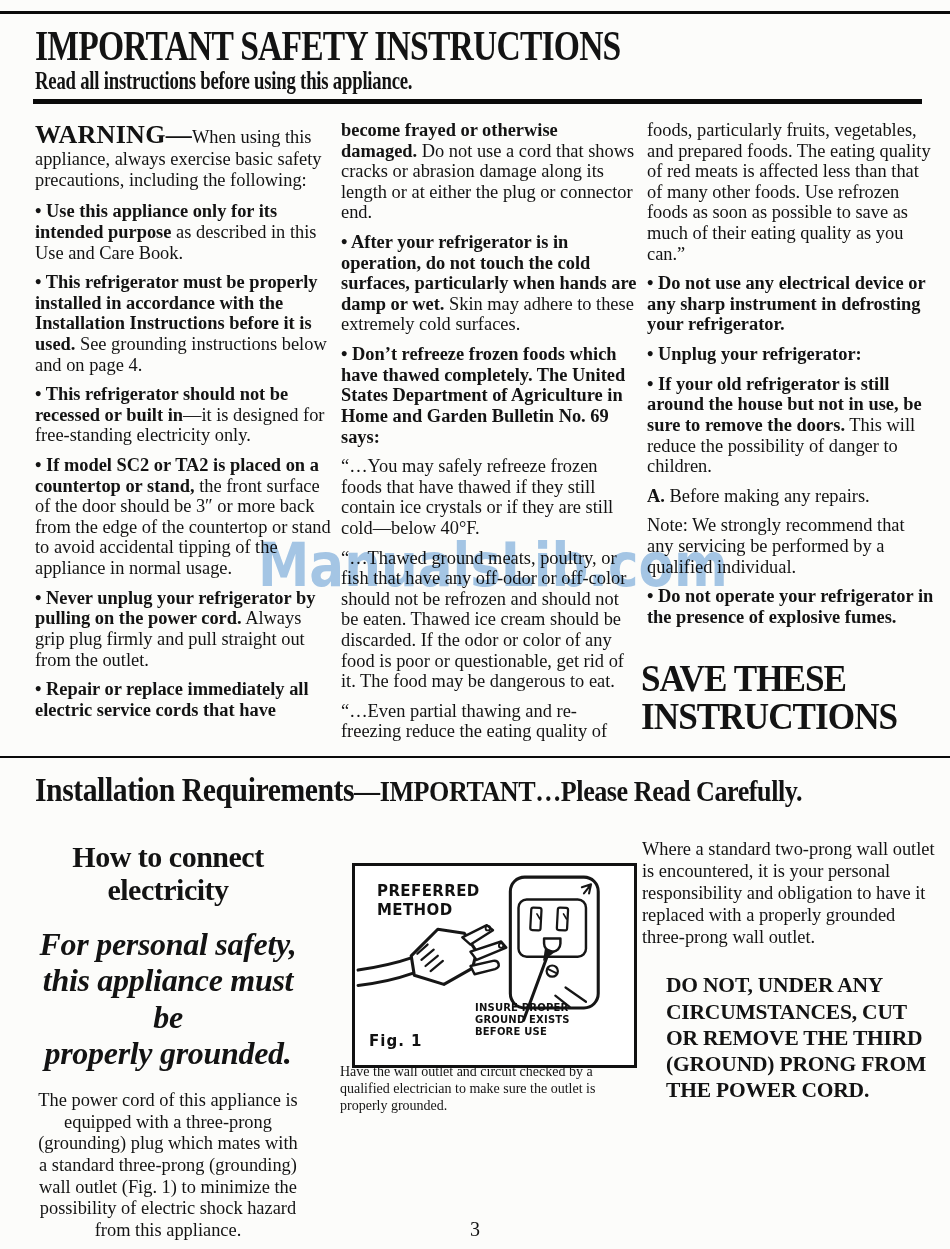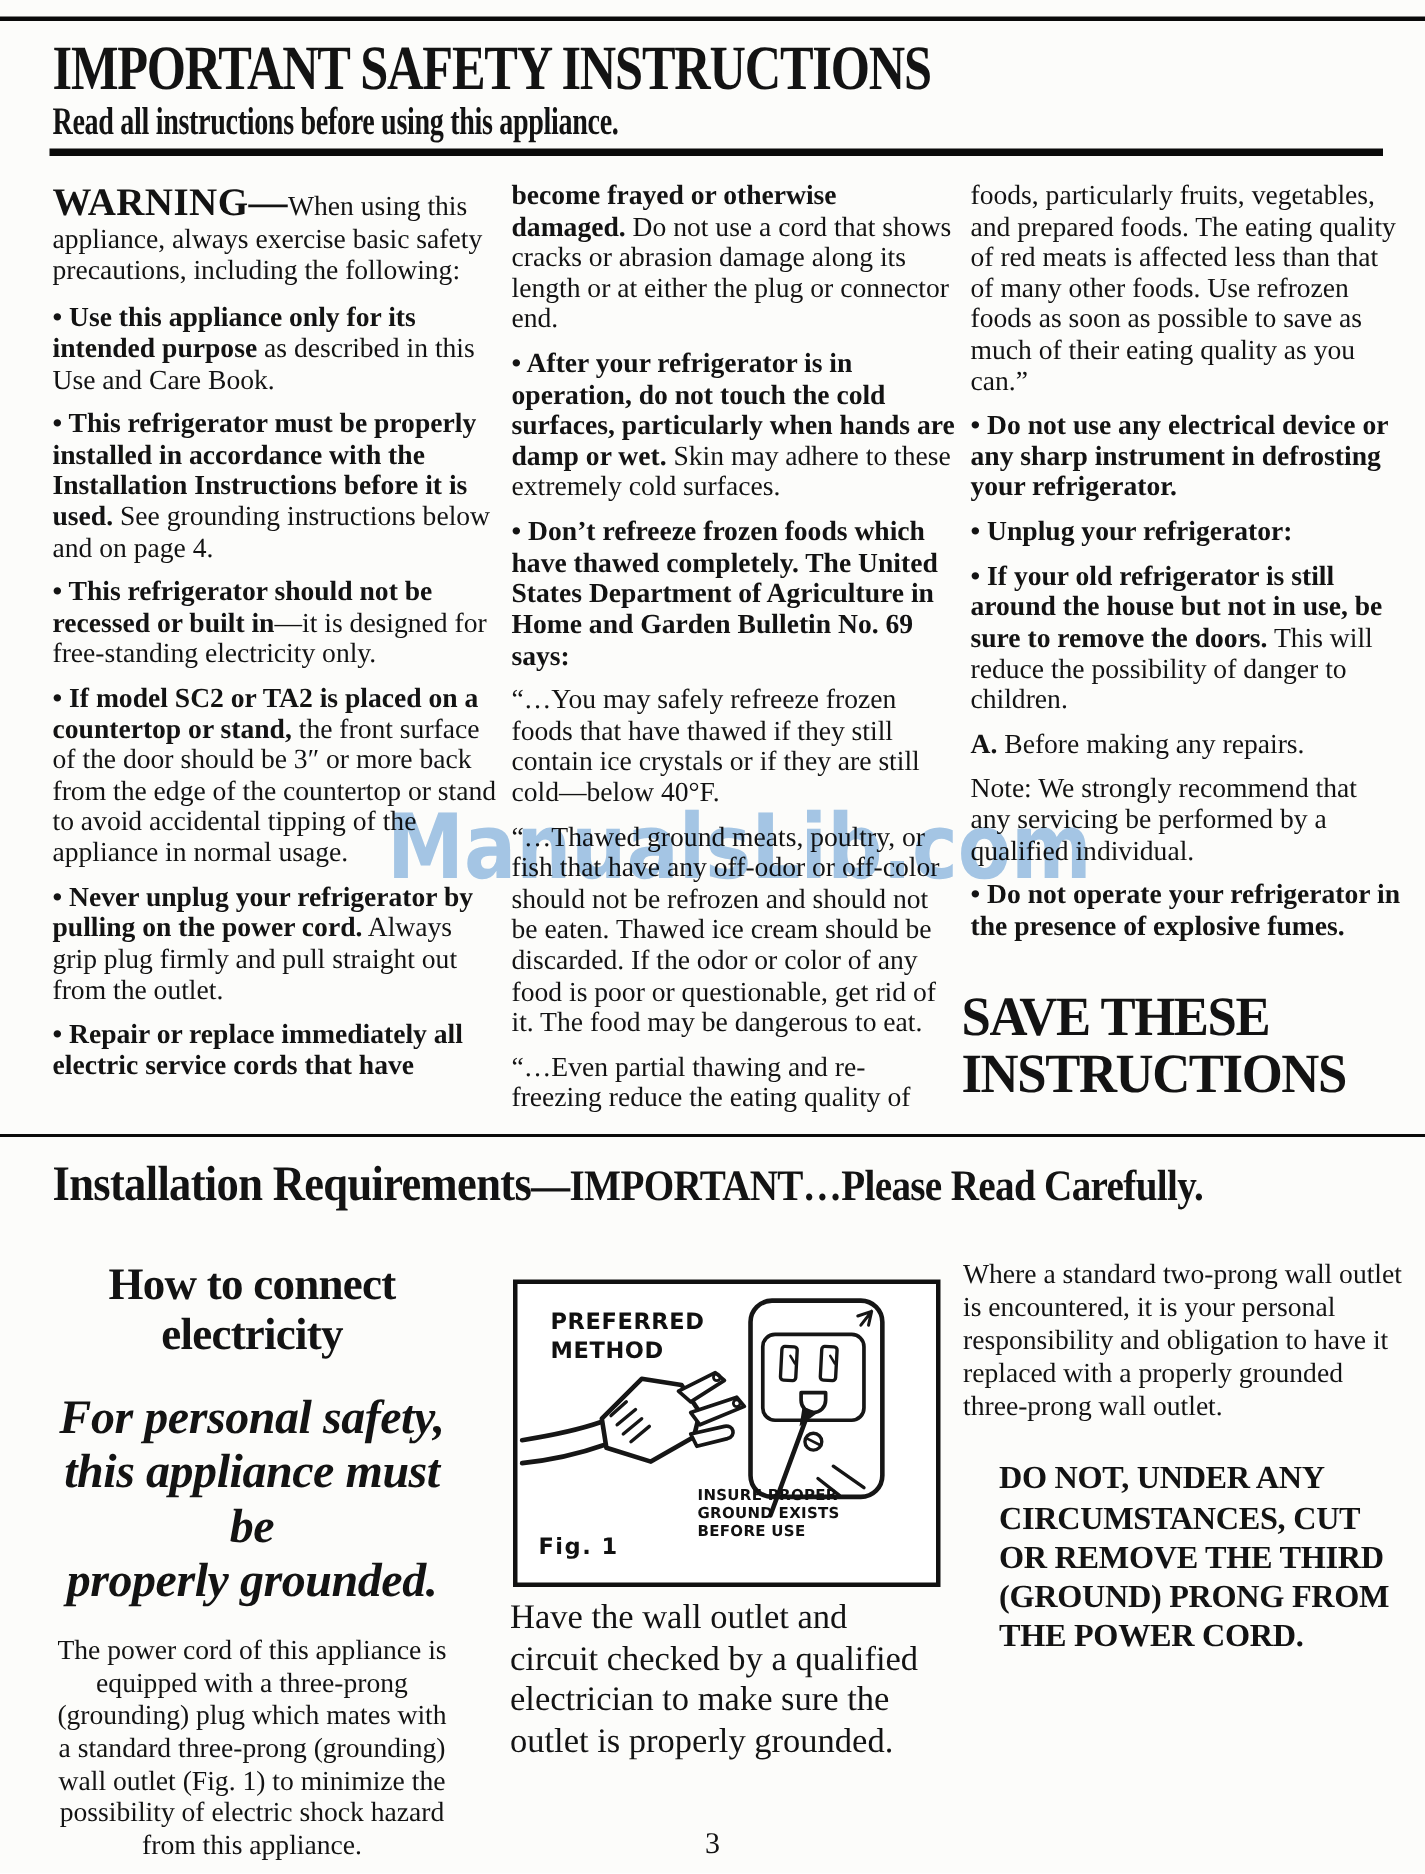--- a/index.html
+++ b/index.html
@@ -48,29 +48,29 @@
   }
 
   .bottom-left{position:absolute;left:35px;top:840px;width:266px;text-align:center;}
   .bl-h2{font-size:30px;font-weight:700;line-height:1.1;margin:0 0 20px;
          white-space:pre-line;letter-spacing:-0.5px;}
   .bl-h3{font-size:32px;font-weight:700;line-height:1.14;margin:16px 0 18px;
          white-space:pre-line;letter-spacing:-0.3px;font-style:italic;}
   .bl-body{font-size:18.4px;line-height:1.18;margin:0;}
 
   .fig-box{position:absolute;left:340px;top:851px;width:279px;height:199px;
-           border:3px solid #111;background:#fff;margin:2px;}
+           border:3px solid #111;background:#fff;margin:12px;}
   .fig-art{position:absolute;left:0;top:0;width:100%;height:100%;}
   .fig-label{position:absolute;font-family:"DejaVu Sans",sans-serif;font-weight:700;
              color:#111;white-space:pre-line;}
   .fig-label.method{left:22px;top:16px;font-size:15px;line-height:1.25;letter-spacing:.4px;}
   .fig-label.insure{left:120px;top:136px;font-size:10px;line-height:1.22;letter-spacing:.2px;}
   .fig-label.fignum{left:14px;top:166px;font-size:15px;letter-spacing:1px;}
   .fig-caption{position:absolute;left:340px;top:1064px;width:278px;
-               font-size:23px;line-height:1.2;margin:0;}
+               font-size:14px;line-height:1.2;margin:0;}
 
   .bottom-right{position:absolute;left:642px;top:838px;width:294px;}
   .br-body{font-size:18.4px;line-height:1.2;margin:0;}
   .cut-warning{margin:24px 0 0 24px;font-size:21.5px;font-weight:700;
                line-height:1.22;letter-spacing:-0.2px;}
 
   .watermark{
     position:absolute;left:258px;top:530px;z-index:4;pointer-events:none;
     font-family:"DejaVu Sans",sans-serif;font-weight:700;font-size:60px;
     color:#a6c8e9;mix-blend-mode:multiply;letter-spacing:0;

